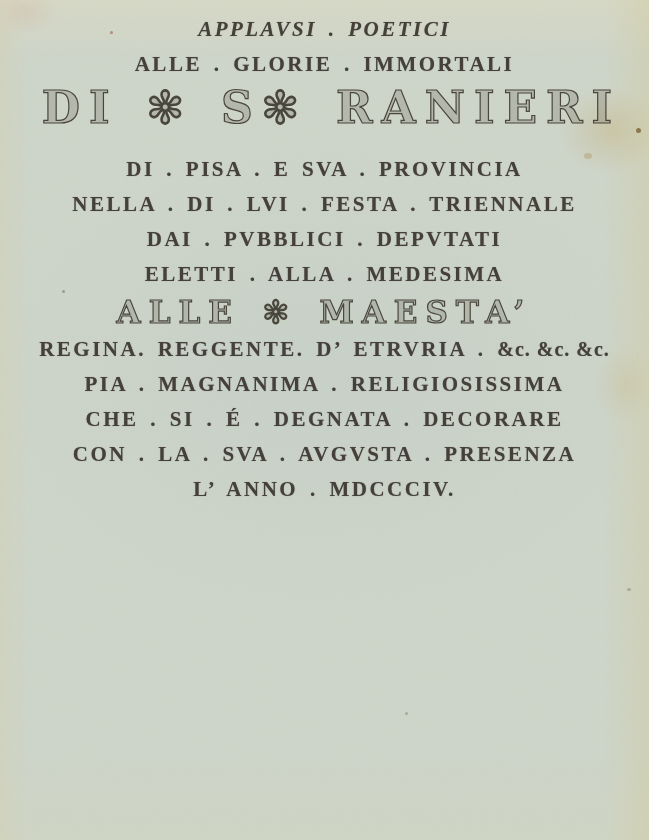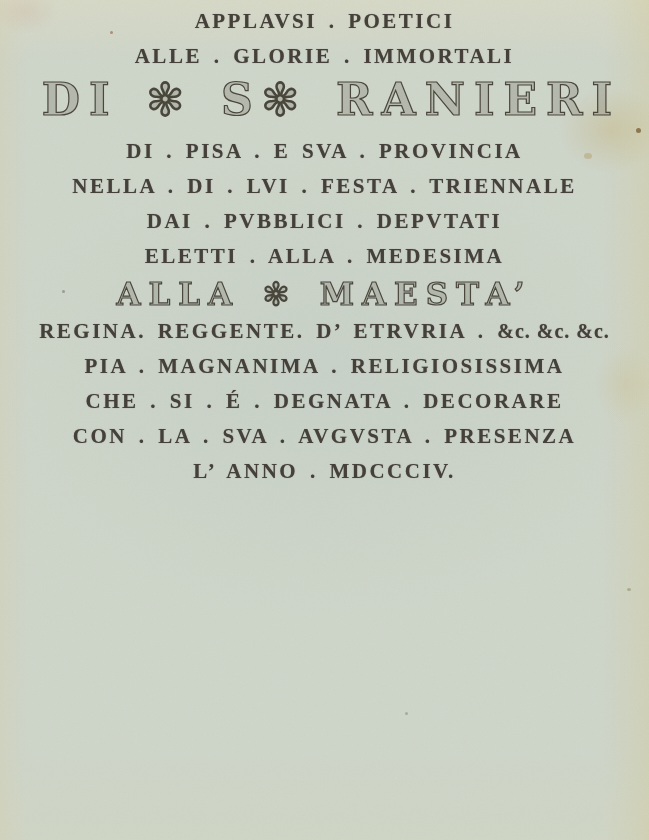--- a/index.html
+++ b/index.html
@@ -60,22 +60,22 @@
   }
   .l {
     height: 35px; line-height: 35px;
     font-size: 21px;
     font-weight: bold;
     letter-spacing: 2.5px;
     word-spacing: 4px;
     white-space: nowrap;
     text-shadow: 0 0 1px rgba(69,65,58,0.45);
   }
-  .l1  { margin-top: 4px; }
-  .l5  { margin-top: 8px; }
+  .l1  { margin-top: 12px; font-style: italic; }
+  .l5  { margin-top: 18px; }
   .l12 { margin-top: -4px; }
 
   .ornate {
     color: rgba(92,86,72,0.22);
     -webkit-text-stroke: 1.2px rgba(64,60,50,0.92);
     text-shadow: none;
     font-family: "DejaVu Serif", serif;
   }
   .ornate-lg  { height: 52px; line-height: 52px; font-size: 44px; letter-spacing: 9px; padding-left: 14px; }
   .ornate-md  { height: 40px; line-height: 40px; font-size: 31px; letter-spacing: 8px; }
@@ -114,21 +114,21 @@
   <div class="speck speck-6"></div>
 
   <div class="content">
     <div class="l l1">APPLAVSI . POETICI</div>
     <div class="l">ALLE . GLORIE . IMMORTALI</div>
     <div class="l ornate ornate-lg">DI ✻ S✻ RANIERI</div>
     <div class="l l5">DI . PISA . E SVA . PROVINCIA</div>
     <div class="l">NELLA . DI . LVI . FESTA . TRIENNALE</div>
     <div class="l">DAI . PVBBLICI . DEPVTATI</div>
     <div class="l">ELETTI . ALLA . MEDESIMA</div>
-    <div class="l ornate ornate-md">ALLA ✻ MAESTA’</div>
+    <div class="l ornate ornate-md">ALLE ✻ MAESTA’</div>
     <div class="l"><span>REGINA. REGGENTE. D’ ETRVRIA .</span> <span class="suffix">&amp;c. &amp;c. &amp;c.</span></div>
     <div class="l">PIA . MAGNANIMA . RELIGIOSISSIMA</div>
     <div class="l">CHE . SI . É . DEGNATA . DECORARE</div>
     <div class="l">CON . LA . SVA . AVGVSTA . PRESENZA</div>
     <div class="l">L’ ANNO . MDCCCIV.</div>
   </div>
 
 </div>
 
 </body></html>

